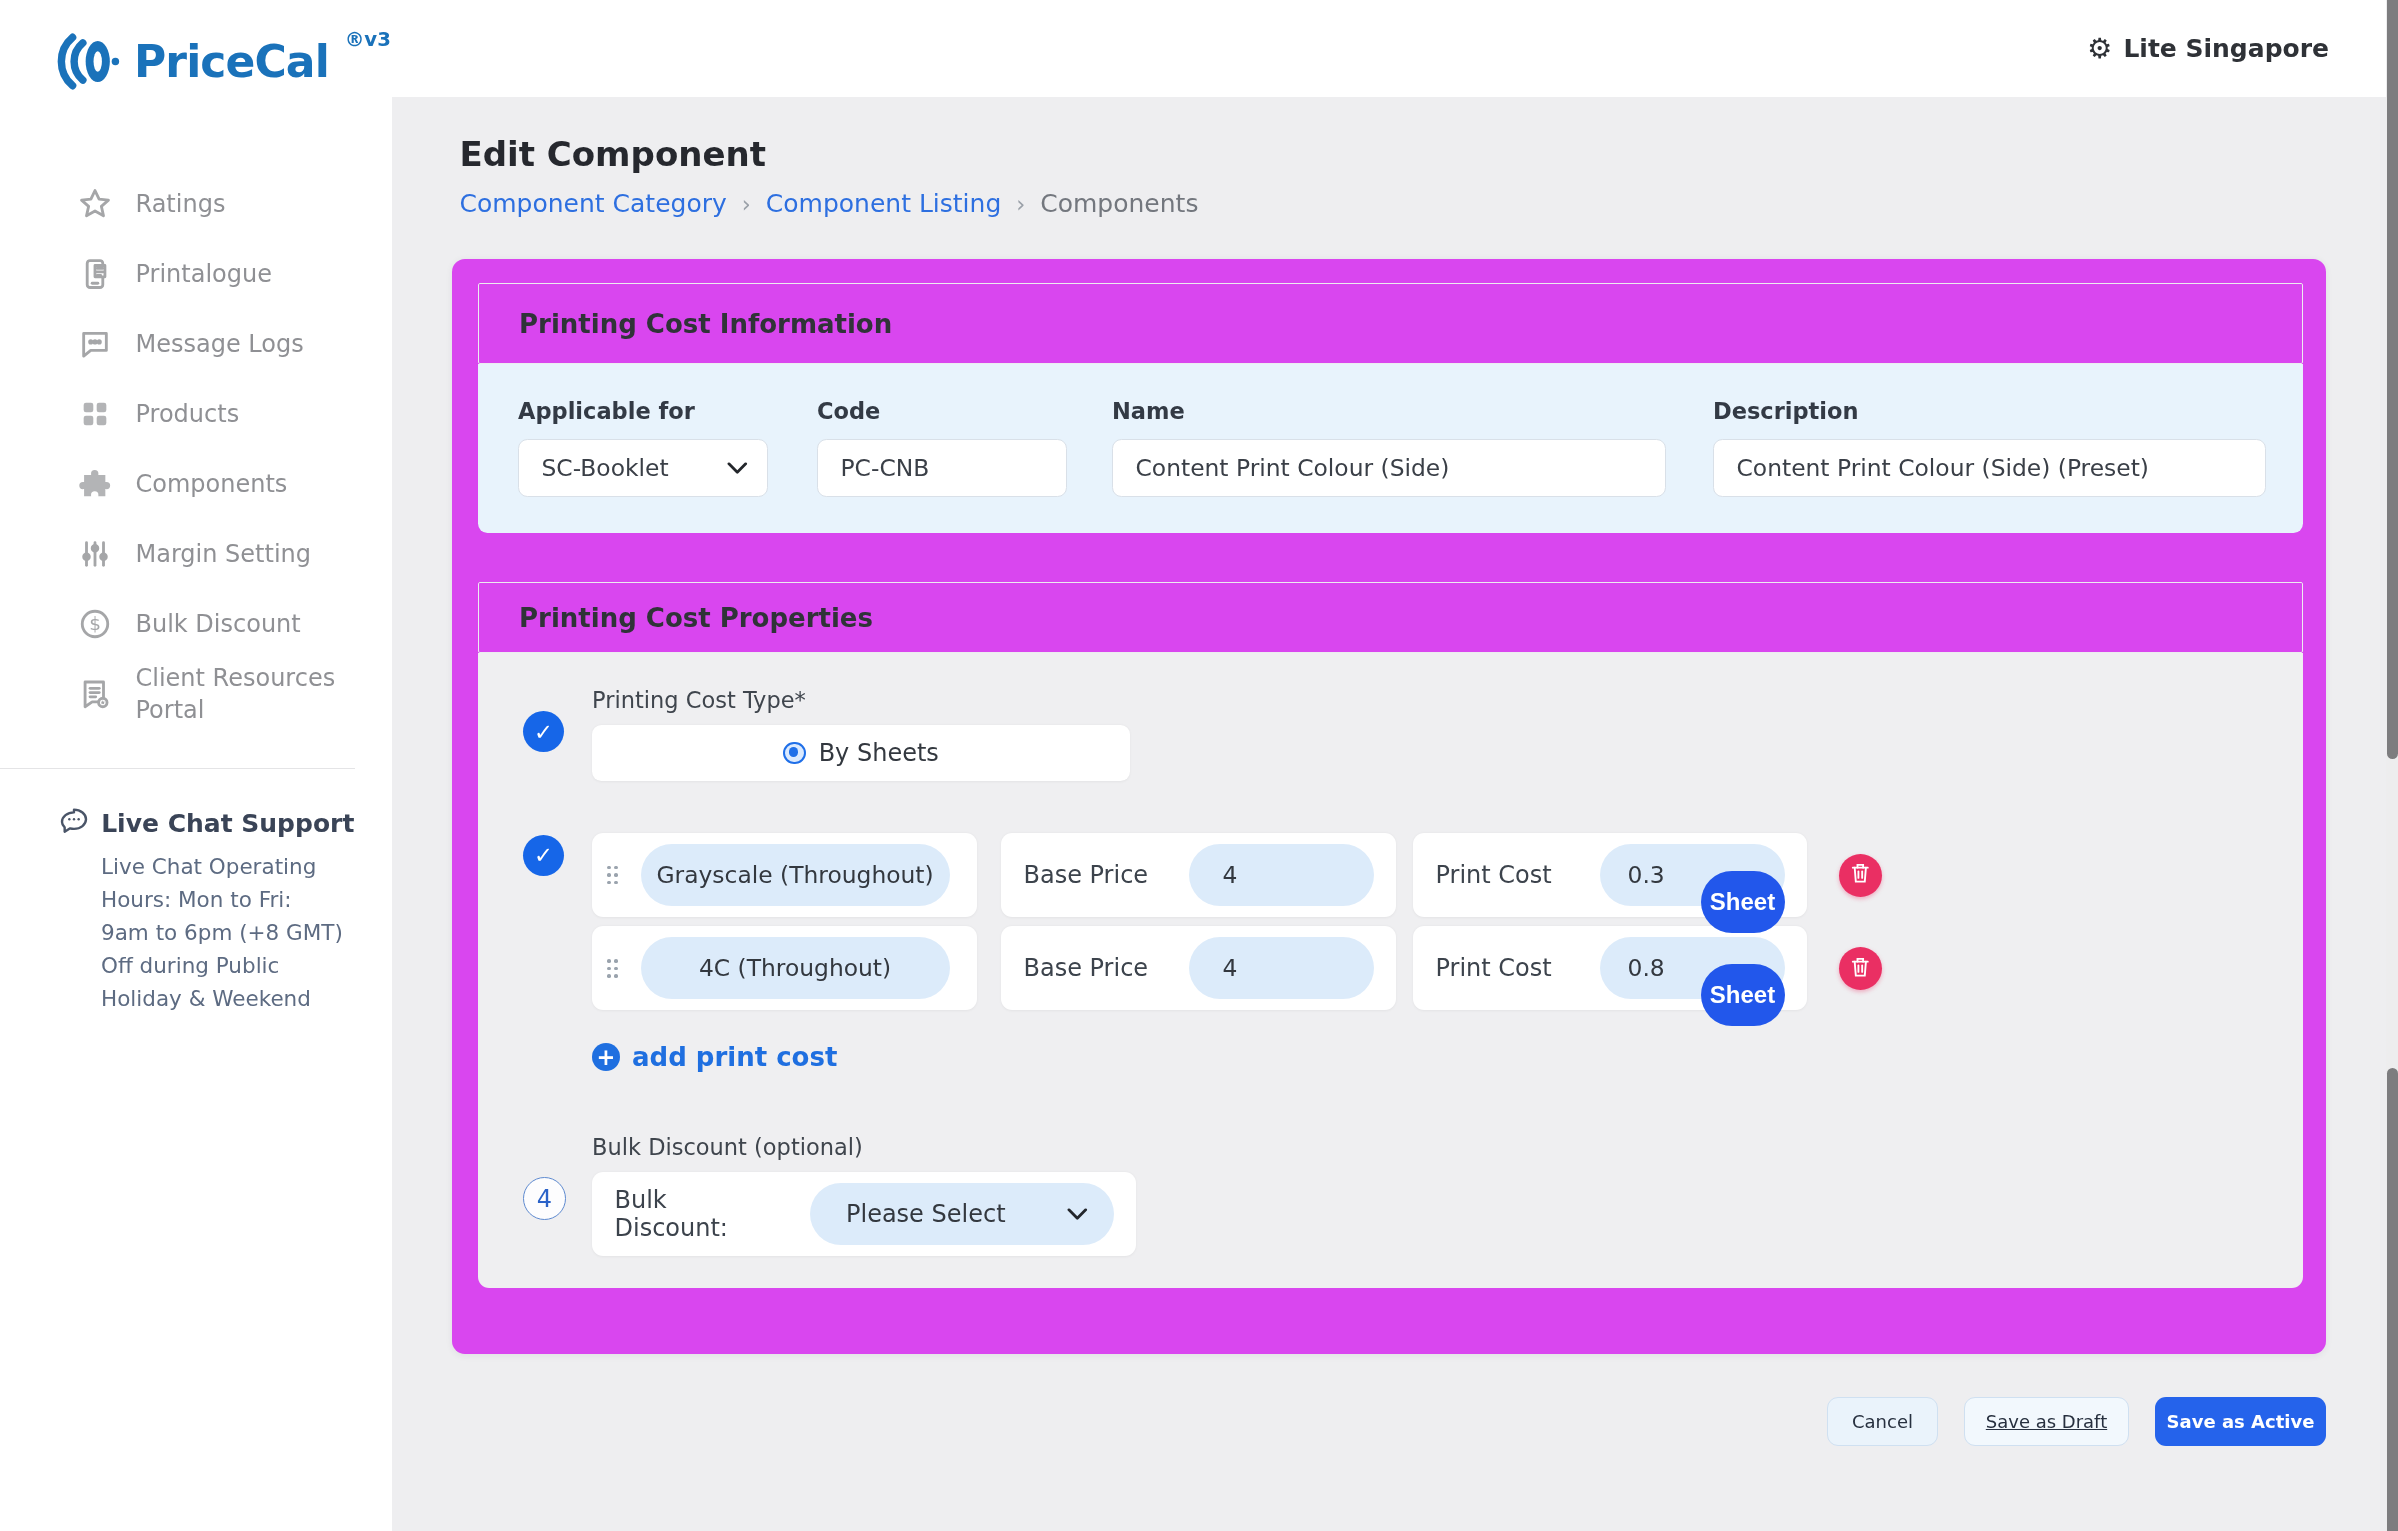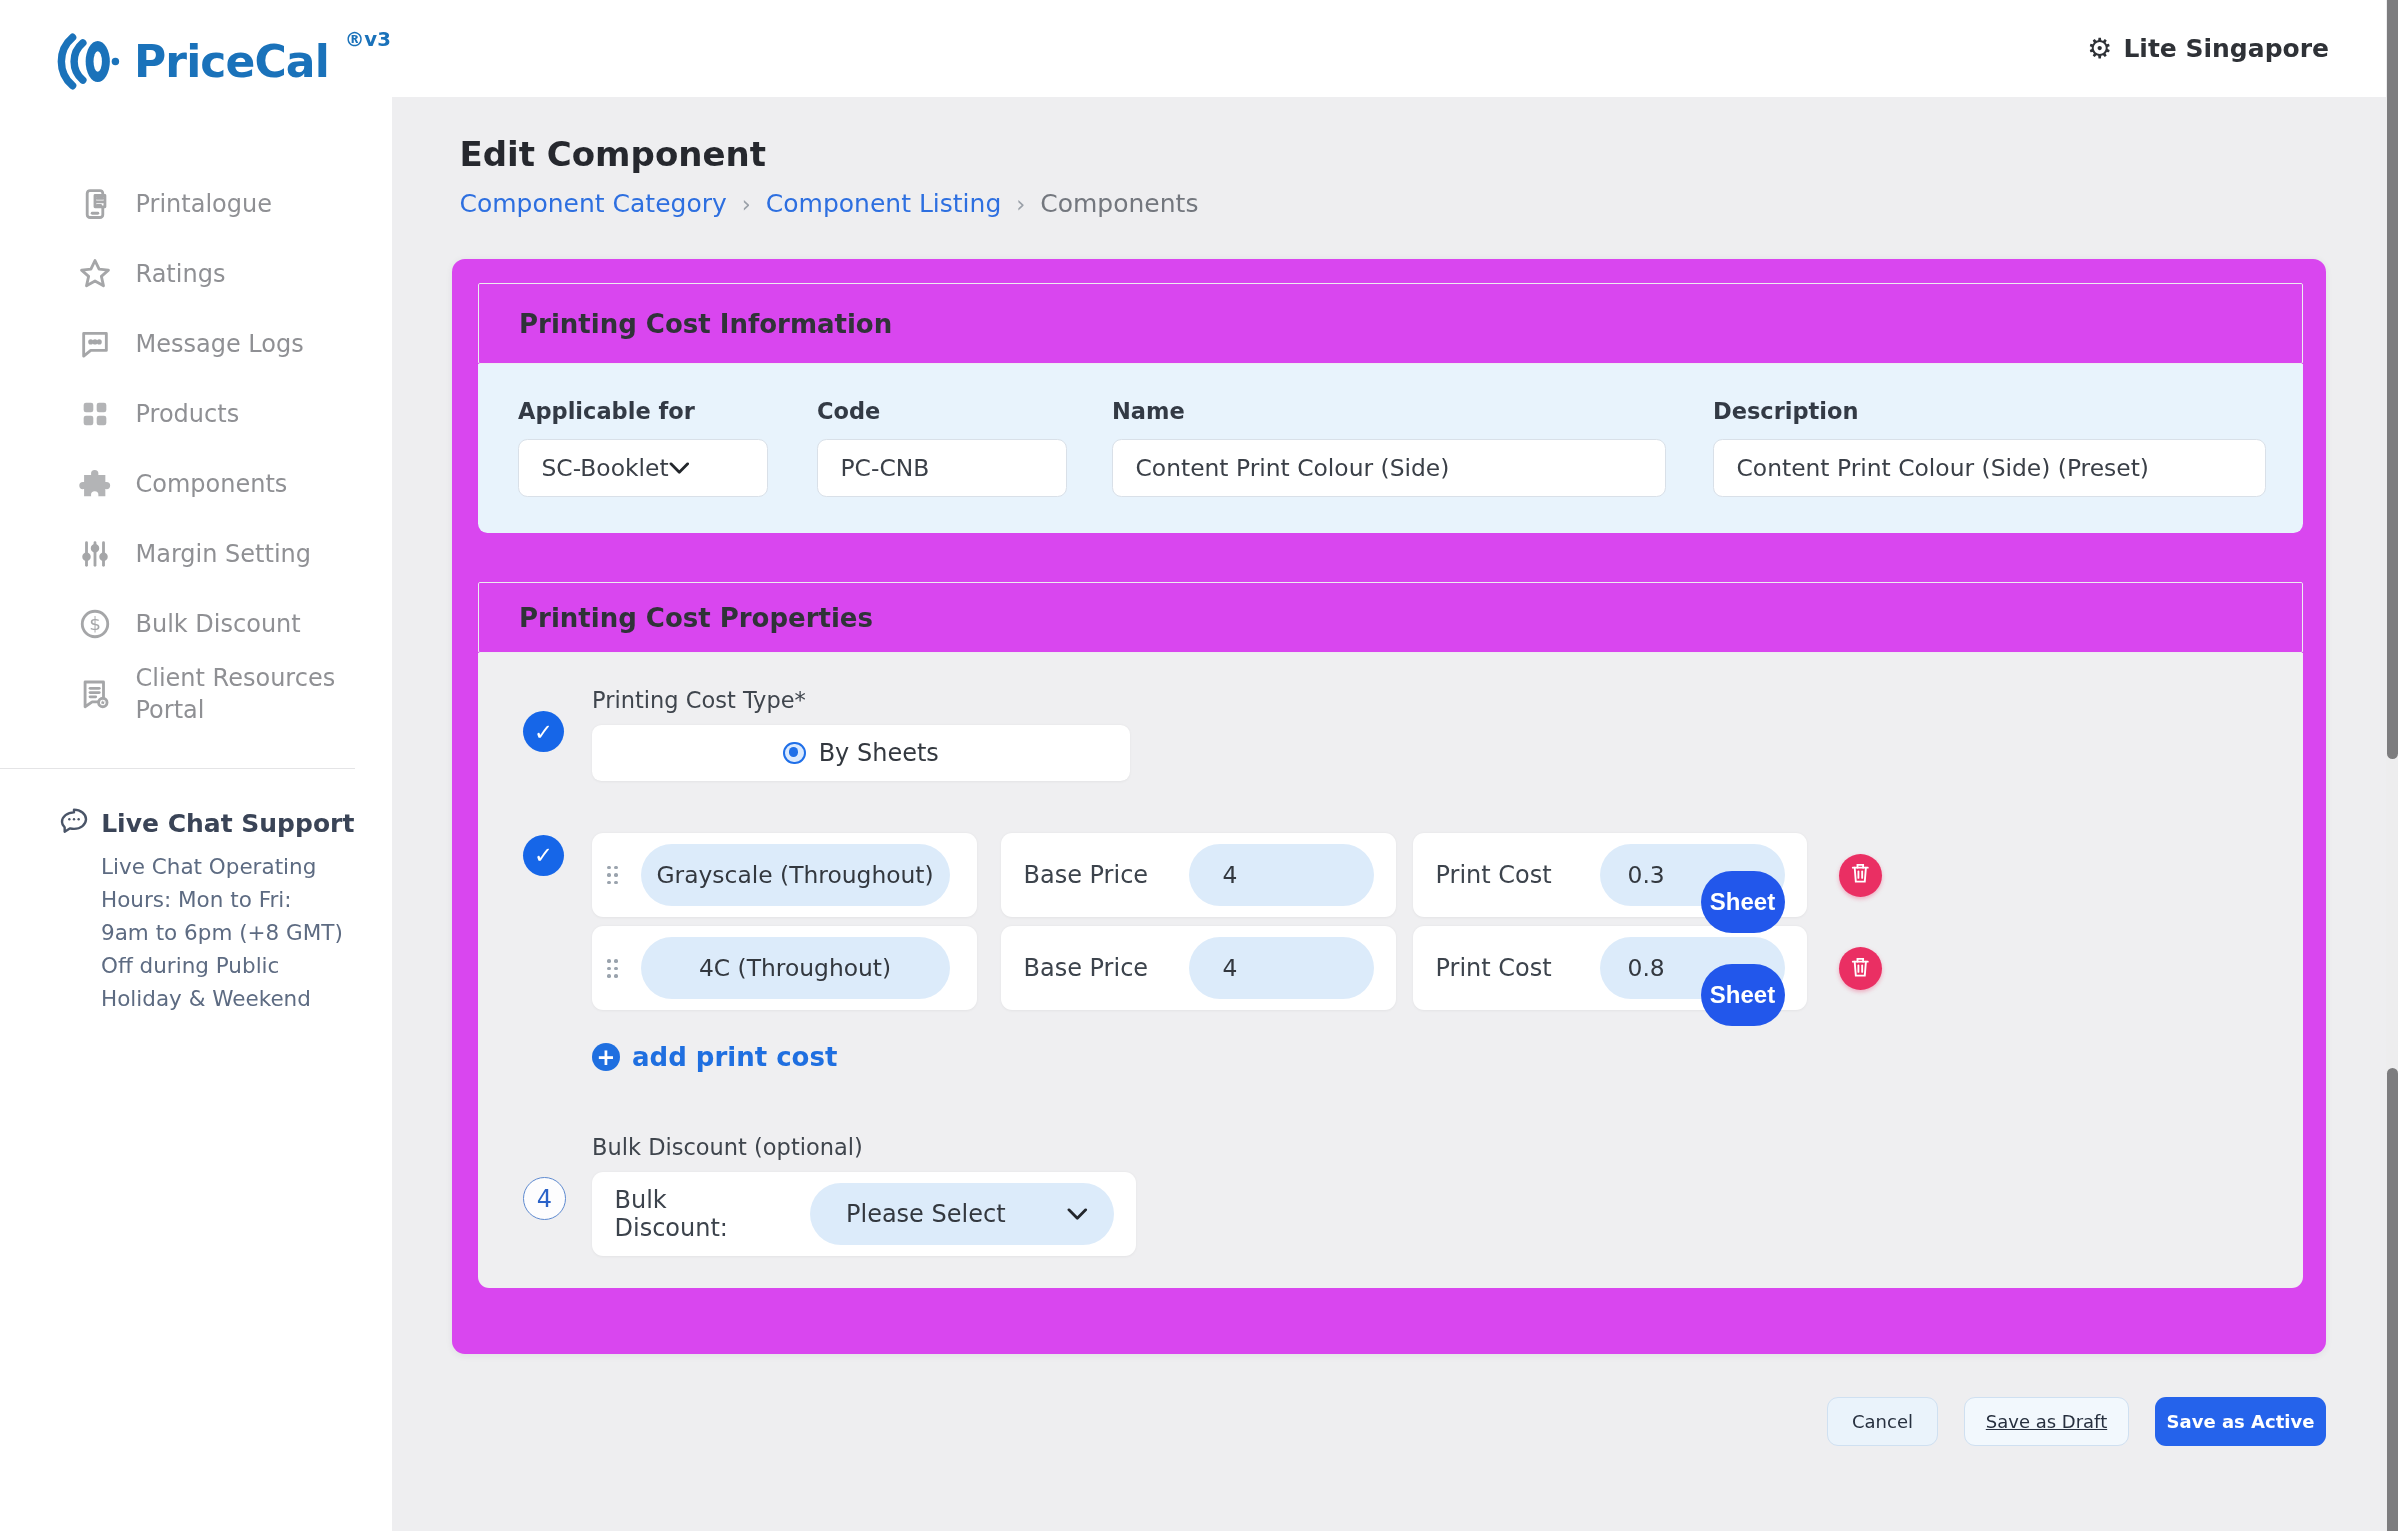--- a/index.html
+++ b/index.html
@@ -43,21 +43,21 @@
   .section-header { border:0.9px solid #ececf0; border-radius:1.9px; height:81px; display:flex; align-items:center; padding-left:40px; }
   .section-header.props { height:71px; margin-top:49px; }
   .section-title { font-size:26px; font-weight:700; color:#303338; }
 
   .info-band { background:#e8f3fc; border-radius:0 0 9.4px 9.4px; height:169px; display:flex; padding:34px 0 0 40px; }
   .field { display:flex; flex-direction:column; }
   .field-label { font-size:22.5px; font-weight:700; color:#333a45; margin-bottom:15px; }
   .text-input { height:58px; background:#ffffff; border:0.9px solid #d9e0e8; border-radius:9.4px; font-size:23.4px;
                 color:#3a3f47; padding:0 22.5px; font-family:inherit; outline:none; width:100%; }
   .select-box { height:58px; background:#ffffff; border:0.9px solid #d9e0e8; border-radius:9.4px; display:flex;
-                align-items:center; justify-content:flex-start; padding:0 19px 0 22.5px; font-size:23.4px; color:#3a3f47; cursor:pointer; }
+                align-items:center; justify-content:space-between; padding:0 19px 0 22.5px; font-size:23.4px; color:#3a3f47; cursor:pointer; }
   .w-appl { width:250px; margin-right:49px; }
   .w-code { width:250px; margin-right:45px; }
   .w-name { width:554px; margin-right:47px; }
   .w-desc { width:553px; }
   .chev svg { width:20.6px; height:13px; display:block; }
 
   .props-band { background:#efeff1; border-radius:0 0 11.2px 11.2px; margin-top:0; padding:34px 0 32px 45px; }
   .step { display:flex; }
   .badge-col { width:41px; margin-right:28px; flex:0 0 41px; }
   .check-badge { width:41px; height:41px; border-radius:50%; background:#1666e8; color:#ffffff; display:flex;
@@ -135,37 +135,37 @@
         </svg>
       </span>
       <span class="logo-text">PriceCal</span>
         <span class="logo-sup">®v3</span>
     </div>
 
     <nav class="nav">
       <div class="nav-item">
         <span class="nav-icon">
           <svg viewBox="0 0 24 24" class="icon-gray">
+              <path d="M12 2.5l2.9 6.1 6.6.7-5 4.4 1.5 6.6L12 16.9 6 20.3l1.5-6.6-5-4.4 6.6-.7z"></path>
+            </svg>
+        </span>
+        <span class="nav-label">Ratings</span>
+      </div>
+      <div class="nav-item">
+        <span class="nav-icon">
+          <svg viewBox="0 0 24 24" class="icon-gray">
               <rect x="6.5" y="2.5" width="11" height="19" rx="2"></rect>
               <line x1="10" y1="18.5" x2="14" y2="18.5"></line>
               <rect x="12" y="6" width="7" height="8" fill="#fff"></rect>
               <line x1="13.5" y1="8" x2="17.5" y2="8"></line>
               <line x1="13.5" y1="10.5" x2="17.5" y2="10.5"></line>
               <line x1="13.5" y1="13" x2="16" y2="13"></line>
             </svg>
         </span>
         <span class="nav-label">Printalogue</span>
-      </div>
-      <div class="nav-item">
-        <span class="nav-icon">
-          <svg viewBox="0 0 24 24" class="icon-gray">
-              <path d="M12 2.5l2.9 6.1 6.6.7-5 4.4 1.5 6.6L12 16.9 6 20.3l1.5-6.6-5-4.4 6.6-.7z"></path>
-            </svg>
-        </span>
-        <span class="nav-label">Ratings</span>
       </div>
       <div class="nav-item">
         <span class="nav-icon">
           <svg viewBox="0 0 24 24" class="icon-gray">
               <path d="M4 4.5h16v12H9l-5 4z"></path>
               <circle cx="9" cy="10.5" r="0.8" fill="#a5a6a8"></circle>
               <circle cx="12" cy="10.5" r="0.8" fill="#a5a6a8"></circle>
               <circle cx="15" cy="10.5" r="0.8" fill="#a5a6a8"></circle>
             </svg>
         </span>

